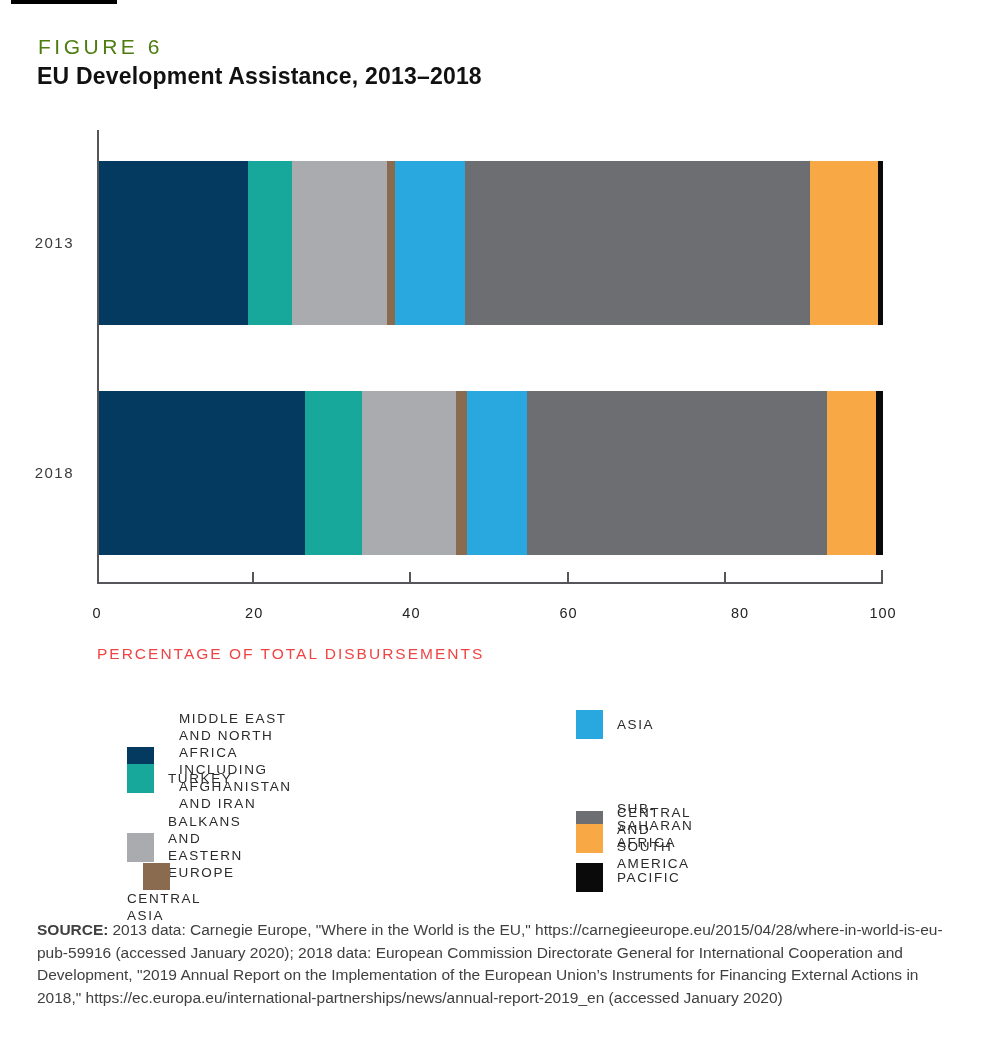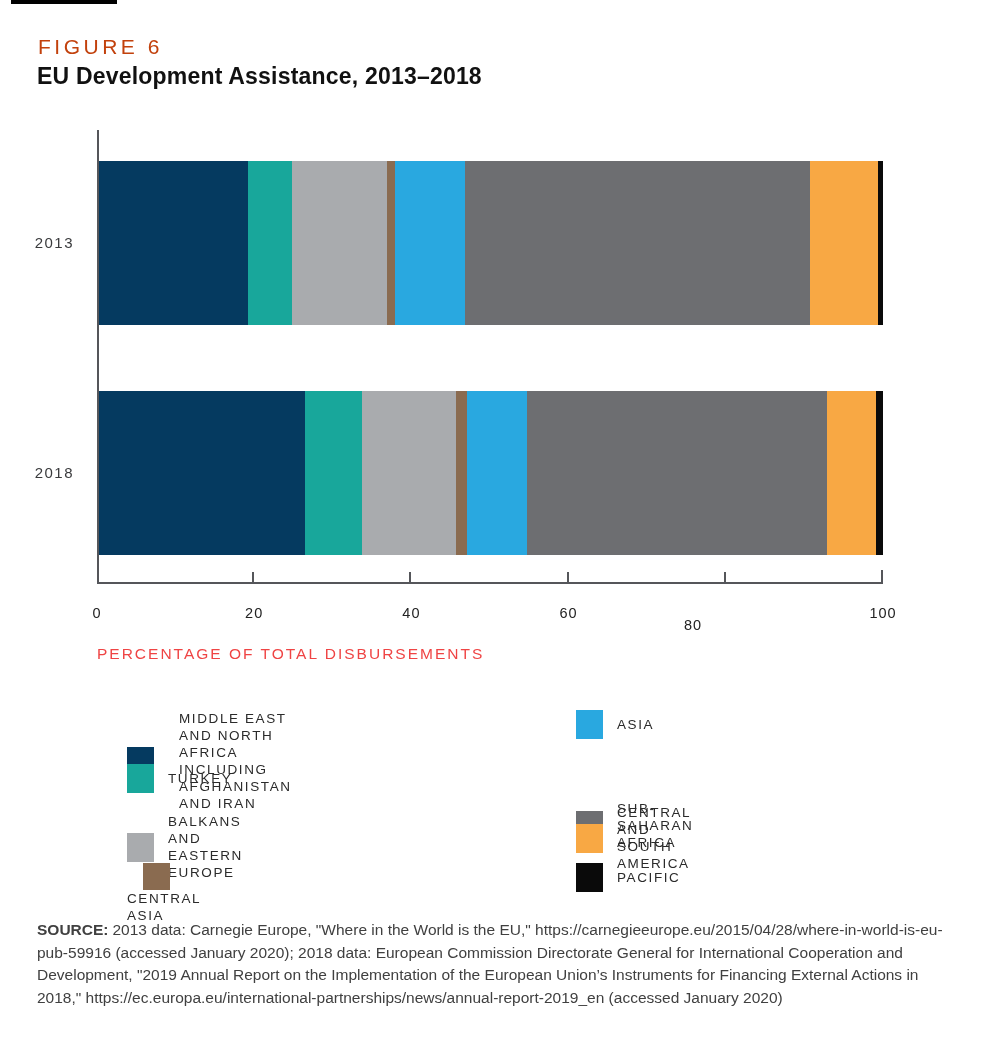--- a/index.html
+++ b/index.html
@@ -3,21 +3,21 @@
 <meta charset="utf-8">
 <style>
   html,body{margin:0;padding:0;background:#ffffff;}
   body{
     width:1000px;height:1061px;position:relative;overflow:hidden;
     font-family:"Liberation Sans",sans-serif;color:#231f20;
   }
   .top-rule{position:absolute;left:11px;top:0;width:106px;height:4px;background:#000;}
   .figure-label{
     position:absolute;left:38px;top:36px;font-size:21px;line-height:1;
-    letter-spacing:3.5px;font-weight:400;color:#c2410c;
+    letter-spacing:3.5px;font-weight:400;color:#4d7c0f;
   }
   .chart-title{
     position:absolute;left:37px;top:64px;font-size:23px;line-height:1.1;
     font-weight:700;color:#111;letter-spacing:0.2px;
   }
   #chart{position:absolute;left:0;top:0;width:1000px;height:700px;}
   .y-axis{position:absolute;left:97px;top:130px;width:2px;height:452px;background:#55565a;}
   .x-axis{position:absolute;left:97px;top:582px;width:786px;height:2px;background:#55565a;}
   .bar-row{position:absolute;display:flex;height:164px;}
   .bar-seg{height:100%;flex:0 0 auto;}
@@ -84,21 +84,21 @@
     </div>
     <div class="year-label" style="top: 464px;">2018</div>
     <div class="x-tick-label" style="left: 67px;">0</div>
     <div class="x-tick" style="left: 252.2px;"></div>
     <div class="x-tick-label" style="left: 224.2px;">20</div>
     <div class="x-tick" style="left: 409.4px;"></div>
     <div class="x-tick-label" style="left: 381.4px;">40</div>
     <div class="x-tick" style="left: 566.6px;"></div>
     <div class="x-tick-label" style="left: 538.6px;">60</div>
     <div class="x-tick" style="left: 723.8px;"></div>
-    <div class="x-tick-label" style="left: 663px; margin-top: 12px;">80</div>
+    <div class="x-tick-label" style="left: 710px;">80</div>
     <div class="x-tick end" style="left: 881px;"></div>
     <div class="x-tick-label" style="left: 853px;">100</div>
   </div>
 
 <div class="legend-col left">
     <div class="legend-item" style="top: 0px; gap: 11px;">
       <span class="legend-swatch" style="background: rgb(5, 58, 96);"></span>
       <span class="legend-label">MIDDLE EAST AND NORTH AFRICA
 INCLUDING AFGHANISTAN AND IRAN</span>
     </div>

